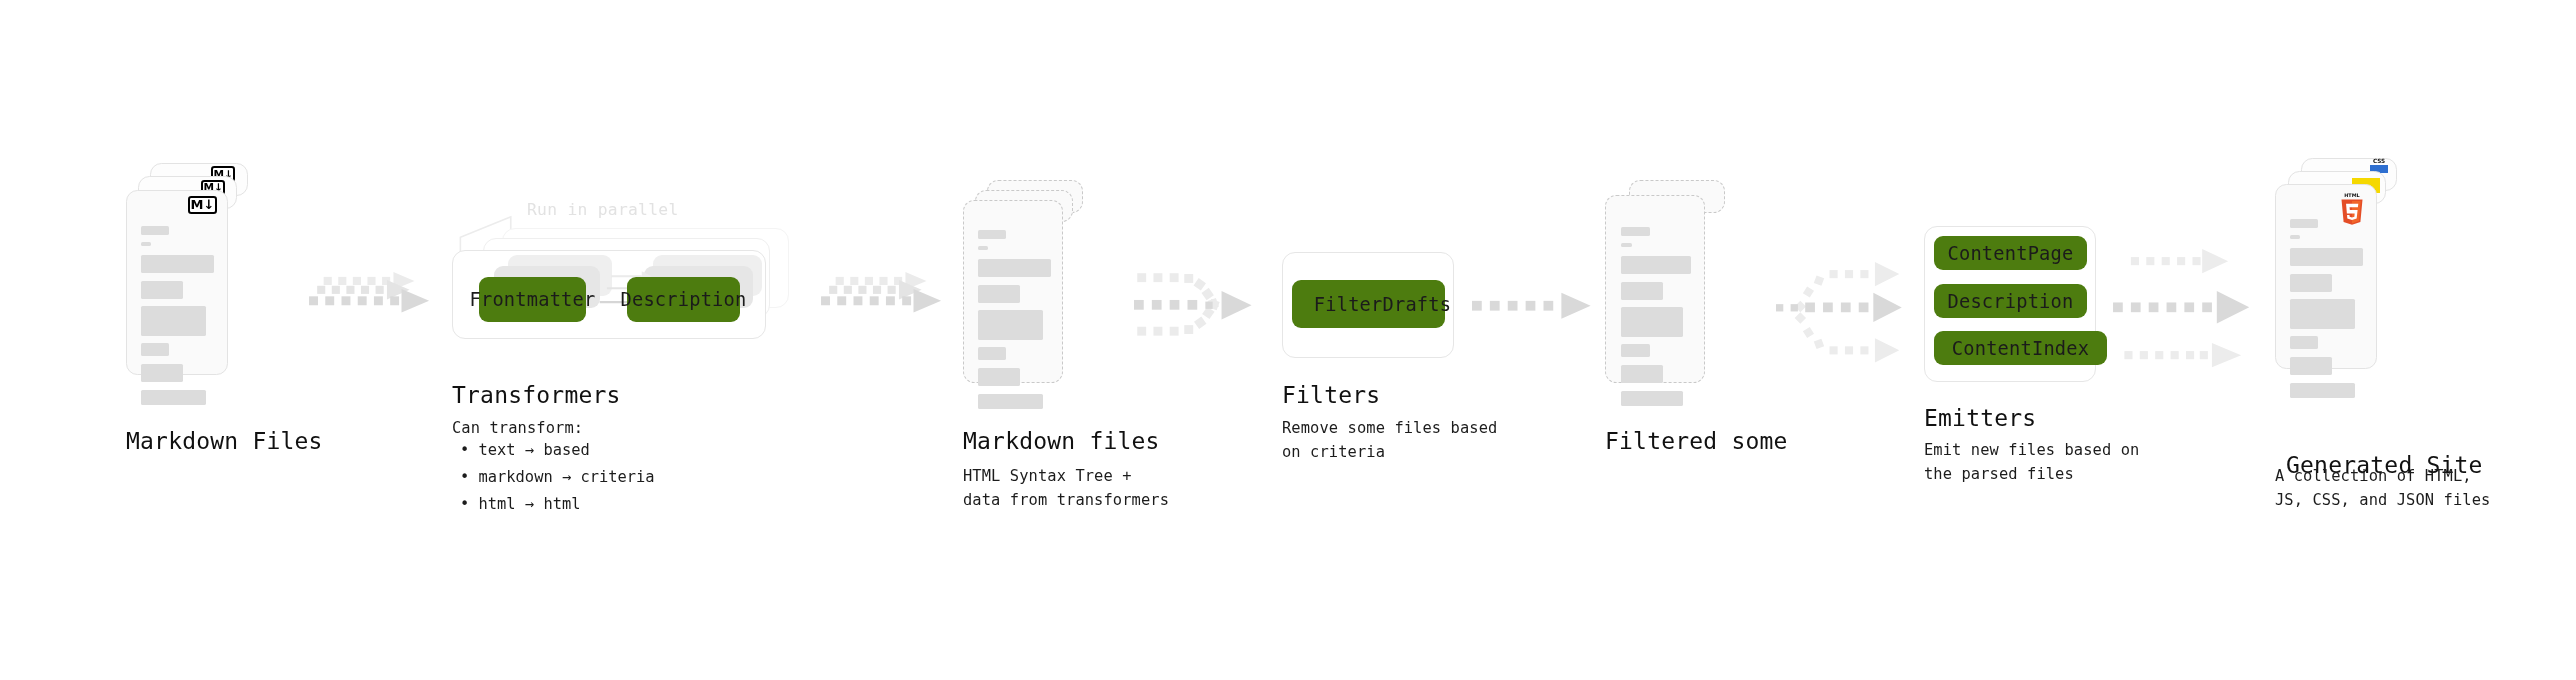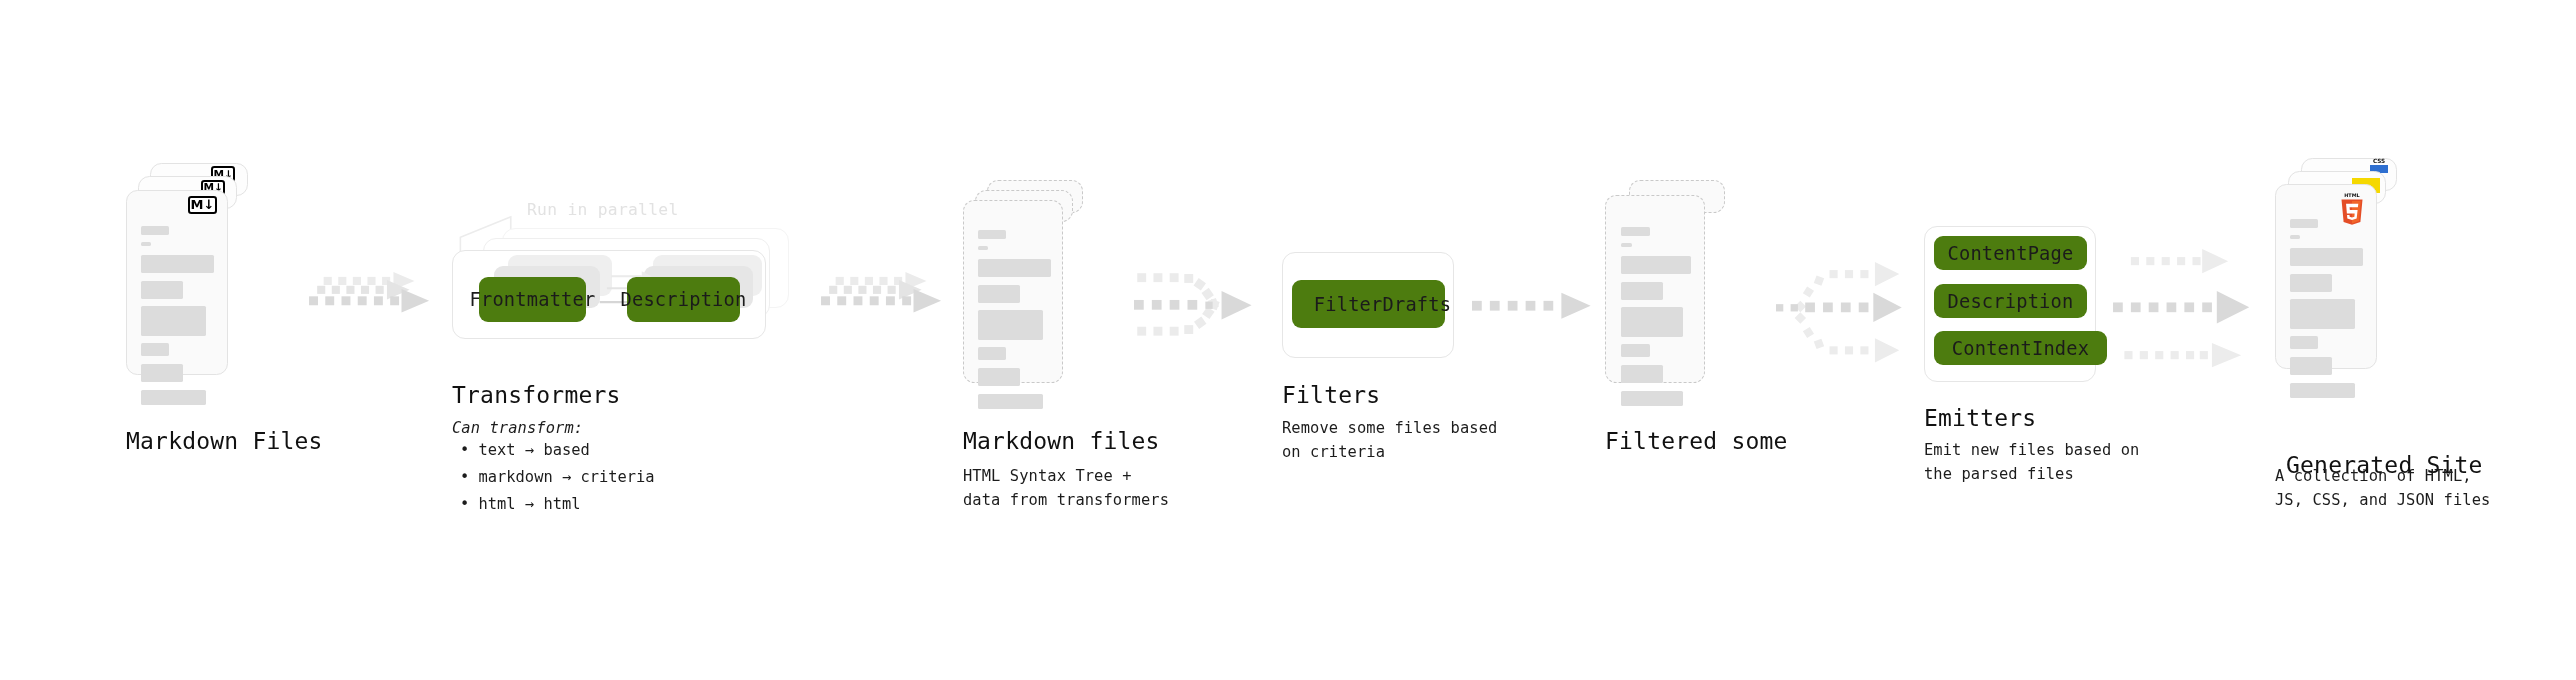--- a/index.html
+++ b/index.html
@@ -189,21 +189,21 @@
       <g stroke="#d6d6d6" stroke-width="2.5" fill="none">
         <path d="M -14 42 L 34 42"></path>
           <polygon points="34,35 48,42 34,49" fill="#d6d6d6" stroke="none"></polygon>
       </g>
     </svg>
 
     <div class="pill" style="left:479px; top:277px; width:107px; height:45px;">Frontmatter</div>
     <div class="pill" style="left:627px; top:277px; width:113px; height:45px;">Description</div>
   </div>
   <div class="h-label" style="left:452px; top:382px;">Transformers</div>
-  <div class="sub-label" style="left:452px; top:417px;font-style:italic;">Can transform:</div>
+  <div class="sub-label" style="left:452px; top:417px;">Can transform:</div>
   <div class="bullets" style="left:460px; top:437px;">
     <div>• text → based</div>
     <div>• markdown → criteria</div>
     <div>• html → html</div>
   </div>
 
   <svg class="arrowsvg" style="left:821px; top:272px; width:138px; height:73px;" viewBox="0 0 170 90">
     <g fill="#ebebeb">
       <rect x="18" y="6" width="10" height="10"></rect>
         <rect x="36" y="6" width="10" height="10"></rect>

